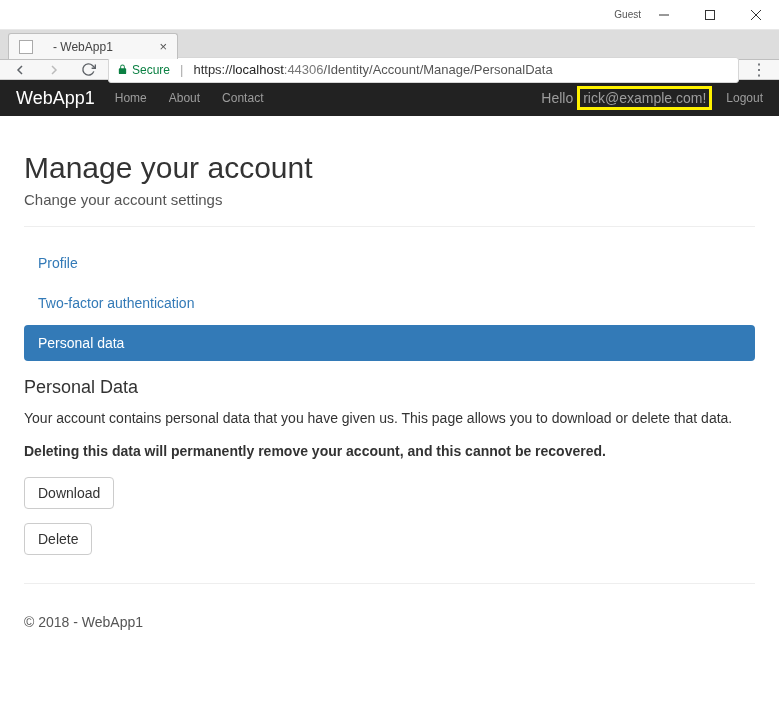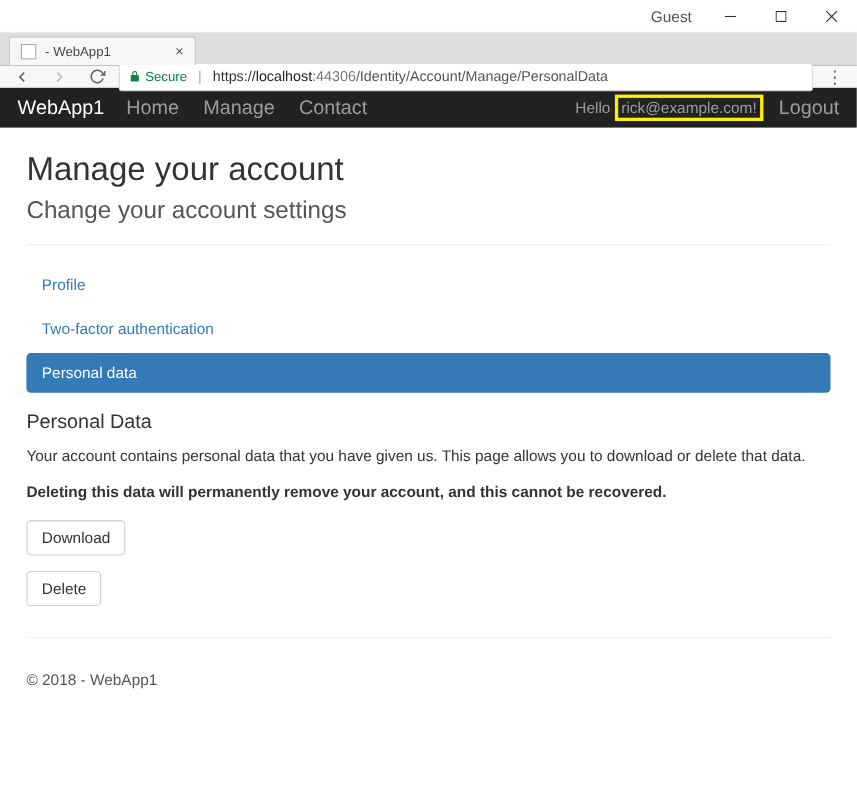--- a/index.html
+++ b/index.html
@@ -1,26 +1,26 @@
 <!DOCTYPE html>
 <html><head>
 <meta charset="utf-8">
 <style>
 * { box-sizing: border-box; margin: 0; padding: 0; }
 body { font-family: "Segoe UI", Arial, sans-serif; background: #fff; width: 779px; height: 715px; overflow: hidden; }
 
 
 .win-titlebar { height: 30px; background: #fff; display: flex; align-items: center; justify-content: flex-end; border-bottom: 1px solid #e8e8e8; }
-.win-guest { font-size: 14px; color: #555; margin-right: 12px; }
+.win-guest { font-size: 10px; color: #555; margin-right: 0; }
 .win-btn { width: 46px; height: 30px; display: flex; align-items: center; justify-content: center; font-size: 13px; color: #333; }
 .win-btn svg { width: 10px; height: 10px; }
 
 
 .tabstrip { height: 30px; background: #ddd; display: flex; align-items: flex-end; padding-left: 8px; border-bottom: 1px solid #bfbfbf; }
-.tab { height: 26px; background: #f7f7f7; border: 1px solid #bfbfbf; border-bottom: none; border-radius: 3px 3px 0 0; padding: 0 10px; display: flex; align-items: center; gap: 8px; min-width: 170px; position: relative; }
+.tab { height: 26px; background: #f7f7f7; border: 1px solid #bfbfbf; border-bottom: none; border-radius: 3px 3px 0 0; padding: 0 10px; display: flex; align-items: center; gap: 20px; min-width: 170px; position: relative; }
 .tab-icon { width: 14px; height: 14px; border: 1px solid #aaa; background: #fff; }
 .tab-title { font-size: 12px; color: #444; flex: 1; white-space: nowrap; overflow: hidden; text-overflow: ellipsis; }
 .tab-close { font-size: 13px; color: #555; cursor: pointer; }
 
 
 .addrbar-row { height: 20px; background: #f7f7f7; display: flex; align-items: center; padding: 0 6px; gap: 6px; border-bottom: 1px solid #d0d0d0;}
 .nav-icon { width: 28px; height: 28px; display: flex; align-items: center; justify-content: center; color: #5f6368; }
 .nav-icon.disabled { color: #bbb; }
 .addr { flex: 1; height: 26px; background: #fff; border: 1px solid #d6d6d6; border-radius: 3px; display: flex; align-items: center; padding: 0 8px; gap: 6px; font-size: 13px; }
 .secure-lock { color: #0b8043; font-size: 12px; display: flex; align-items: center; gap: 4px; }
@@ -29,30 +29,30 @@
 .url-port { color: #777; }
 .url-path { color: #555; }
 .url-sep { color: #aaa; margin: 0 4px; }
 .menu-dots { width: 28px; text-align: center; color: #5f6368; }
 
 
 .page { background: #fff; height: calc(715px - 30px - 30px - 36px); overflow: auto; }
 
 .navbar { background: #222; color: #9d9d9d; height: 36px; display: flex; align-items: center; padding: 0 16px; }
 .nav-brand { color: #fff; font-size: 18px; margin-right: 20px; }
-.nav-link { color: #9d9d9d; font-size: 18px; margin-right: 22px; text-decoration: none; cursor: pointer; }
+.nav-link { color: #9d9d9d; font-size: 12px; margin-right: 22px; text-decoration: none; cursor: pointer; }
 .nav-spacer { flex: 1; }
 .nav-right { display: flex; align-items: center; gap: 14px; }
 .hello { font-size: 14px; color: #9d9d9d; }
 .hello-link { color: #9d9d9d; text-decoration: none; }
 .highlight { border: 3px solid #fff200; padding: 1px 3px; margin-top: 44px; }
 
-.container { padding: 22px 24px; }
+.container { padding: 35px 24px; }
 h2.title { font-size: 30px; font-weight: 400; color: #333; margin-bottom: 6px; }
-h4.subtitle { font-size: 22px; font-weight: 400; color: #555; margin-bottom: 18px; }
+h4.subtitle { font-size: 15px; font-weight: 400; color: #555; margin-bottom: 18px; }
 hr { border: none; border-top: 1px solid #eee; margin-bottom: 18px; }
 
 .pills { list-style: none; margin-bottom: 16px; }
 .pills li { padding: 10px 14px; font-size: 14px; border-radius: 4px; margin-bottom: 4px; cursor: pointer; }
 .pills li a { color: #337ab7; text-decoration: none; }
 .pills li.active { background: #337ab7; }
 .pills li.active a { color: #fff; }
 
 h4.section { font-size: 18px; font-weight: 500; color: #333; margin-bottom: 10px; }
 p.body { font-size: 14px; color: #333; margin-bottom: 14px; line-height: 1.5; }
@@ -124,21 +124,21 @@
     </div>
   </div>
   <div class="menu-dots">⋮</div>
 </div>
 
 <div class="page">
 
   <div class="navbar">
     <a class="nav-brand">WebApp1</a>
     <a class="nav-link">Home</a>
-    <a class="nav-link">Manage</a>
+    <a class="nav-link">About</a>
     <a class="nav-link">Contact</a>
     <div class="nav-spacer"></div>
     <div class="nav-right">
       <span class="hello">
         <span>Hello </span><a class="hello-link highlight">rick@example.com!</a>
       </span>
       <a class="nav-link" style="margin-right:0">Logout</a>
     </div>
   </div>
 

